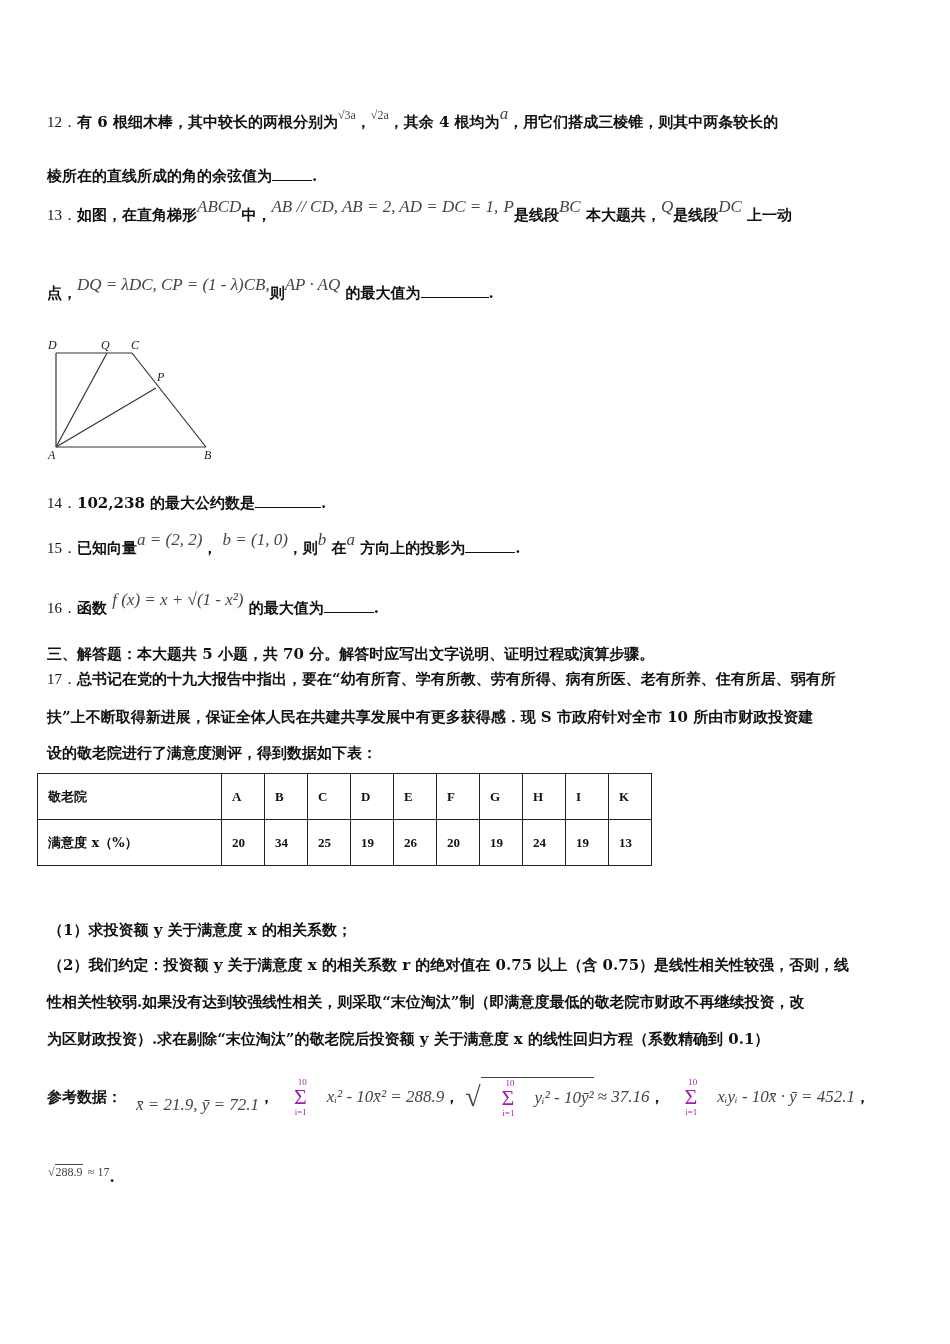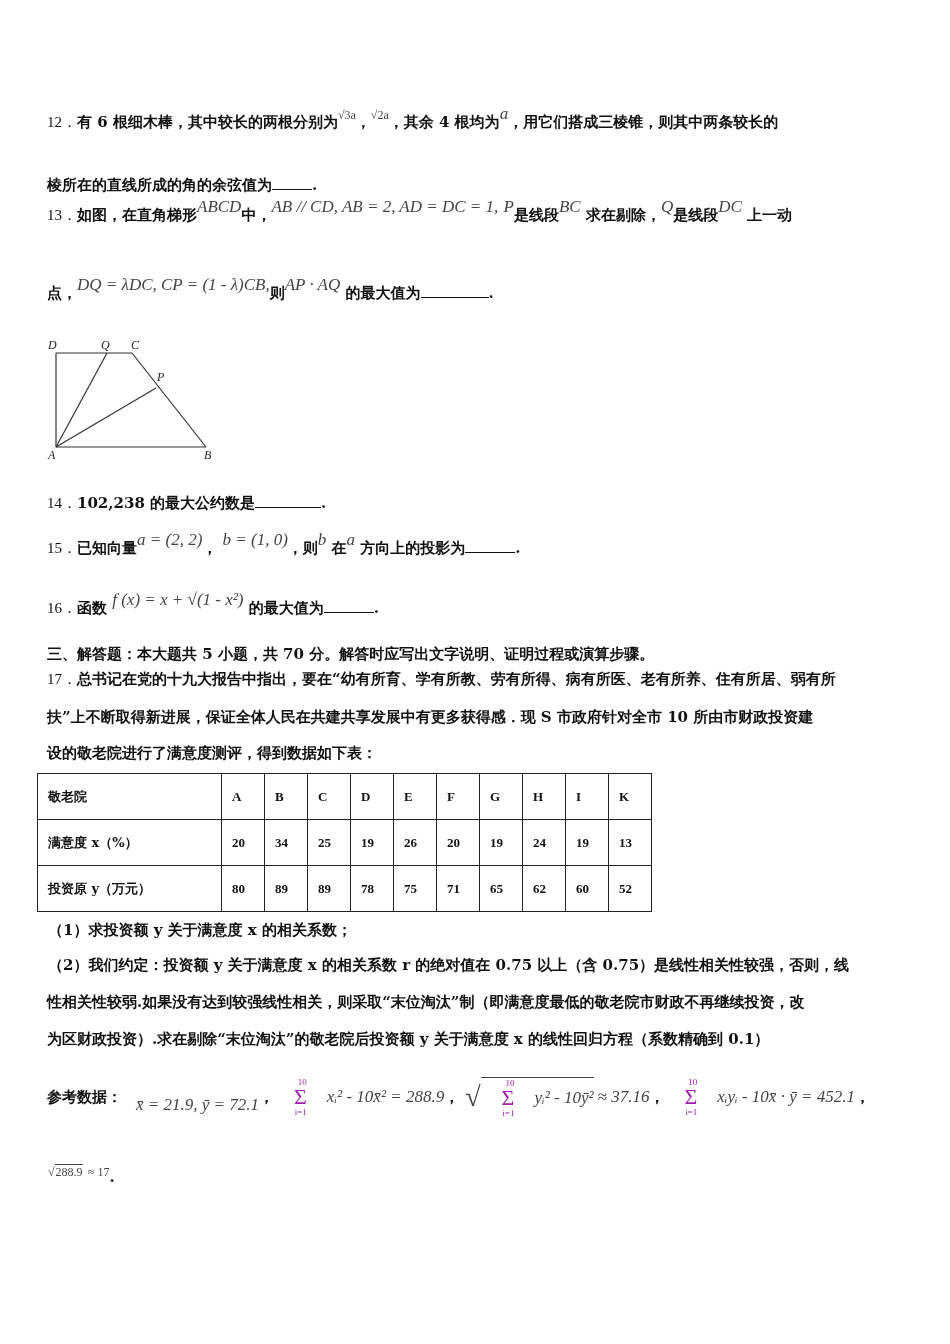--- a/index.html
+++ b/index.html
@@ -19,26 +19,26 @@
   .sum { display:inline-block; position:relative; text-align:right; font-family:"Liberation Serif",serif; color:#a21caf; font-weight:normal; vertical-align:middle; margin:0 20px; }
   .sum .top, .sum .bot { font-size:9px; display:block; line-height:10px; }
   .sum .sig { font-size:22px; line-height:20px; display:block; }
 </style>
 </head>
 <body>
 
 <div class="line" style="top:112px;">
   <span class="num">12．</span><span>有 6 根细木棒，其中较长的两根分别为</span><span class="mu sup">√3a</span><span>，</span><span class="mu sup">√2a</span><span>，其余 4 根均为</span><span class="m sup">a</span><span>，用它们搭成三棱锥，则其中两条较长的</span>
 </div>
-<div class="line" style="top:175px;text-align:center;">
+<div class="line" style="top:166px;text-align:center;">
   <span>棱所在的直线所成的角的余弦值为</span><span class="blank" style="width:40px;"></span><span>.</span>
 </div>
 
 <div class="line" style="top:205px;">
-  <span class="num">13．</span><span>如图，在直角梯形</span><span class="m sup">ABCD</span><span>中，</span><span class="m sup">AB // CD</span><span class="m sup">, AB = 2, AD = DC = 1,</span> <span class="m sup">P</span><span>是线段</span><span class="m sup">BC</span> <span>求在剔除，</span><span class="m sup">Q</span><span>是线段</span><span class="m sup">DC</span> <span>上一动</span>
+  <span class="num">13．</span><span>如图，在直角梯形</span><span class="m sup">ABCD</span><span>中，</span><span class="m sup">AB // CD</span><span class="m sup">, AB = 2, AD = DC = 1,</span> <span class="m sup">P</span><span>是线段</span><span class="m sup">BC</span> <span>本大题共，</span><span class="m sup">Q</span><span>是线段</span><span class="m sup">DC</span> <span>上一动</span>
 </div>
 <div class="line" style="top:283px;">
   <span>点，</span><span class="m sup">DQ = λDC, CP = (1 - λ)CB,</span><span>则</span><span class="m sup">AP · AQ</span> <span>的最大值为</span><span class="blank" style="width:68px;"></span><span>.</span>
 </div>
 
 <svg style="position:absolute; left:44px; top:335px;" width="180" height="130">
   <g stroke="#333" stroke-width="1.2" fill="none">
     <line x1="12" y1="18" x2="88" y2="18"></line>
     <line x1="12" y1="18" x2="12" y2="112"></line>
     <line x1="12" y1="112" x2="162" y2="112"></line>
@@ -103,33 +103,20 @@
     <td class="cell">34</td>
     <td class="cell">25</td>
     <td class="cell">19</td>
     <td class="cell">26</td>
     <td class="cell">20</td>
     <td class="cell">19</td>
     <td class="cell">24</td>
     <td class="cell">19</td>
     <td class="cell">13</td>
   </tr>
-  <tr>
-    <td class="rowhead">投资原 y（万元）</td>
-    <td class="cell">80</td>
-    <td class="cell">89</td>
-    <td class="cell">89</td>
-    <td class="cell">78</td>
-    <td class="cell">75</td>
-    <td class="cell">71</td>
-    <td class="cell">65</td>
-    <td class="cell">62</td>
-    <td class="cell">60</td>
-    <td class="cell">52</td>
-  </tr>
 </tbody>
   </table>
 
 <div class="line" style="top:921px; left:48px;text-align:right;">
   <span>（1）求投资额 y 关于满意度 x 的相关系数；</span>
 </div>
 <div class="line" style="top:956px; left:48px;">
   <span>（2）我们约定：投资额 y 关于满意度 x 的相关系数 r 的绝对值在 0.75 以上（含 0.75）是线性相关性较强，否则，线</span>
 </div>
 <div class="line" style="top:993px;">

